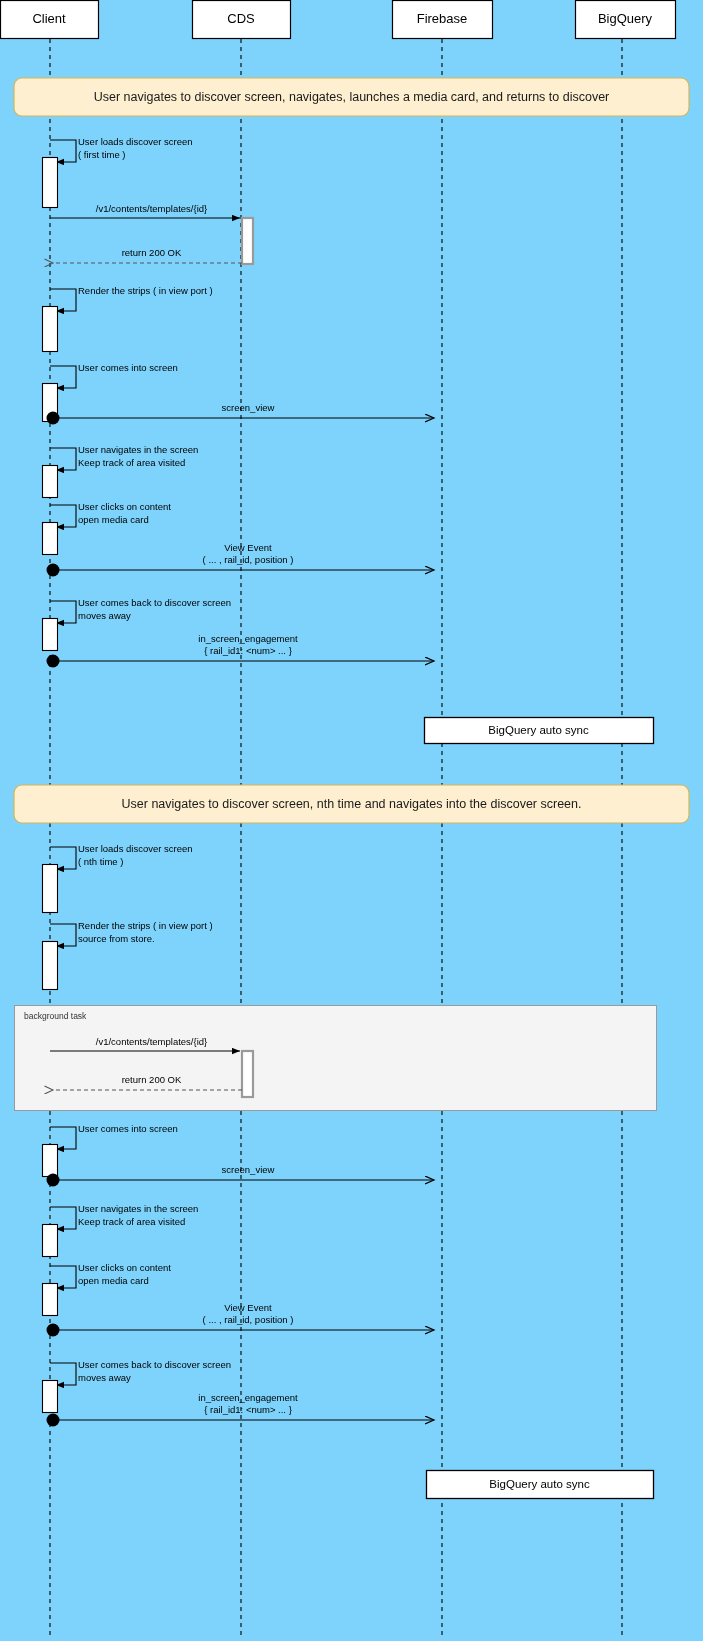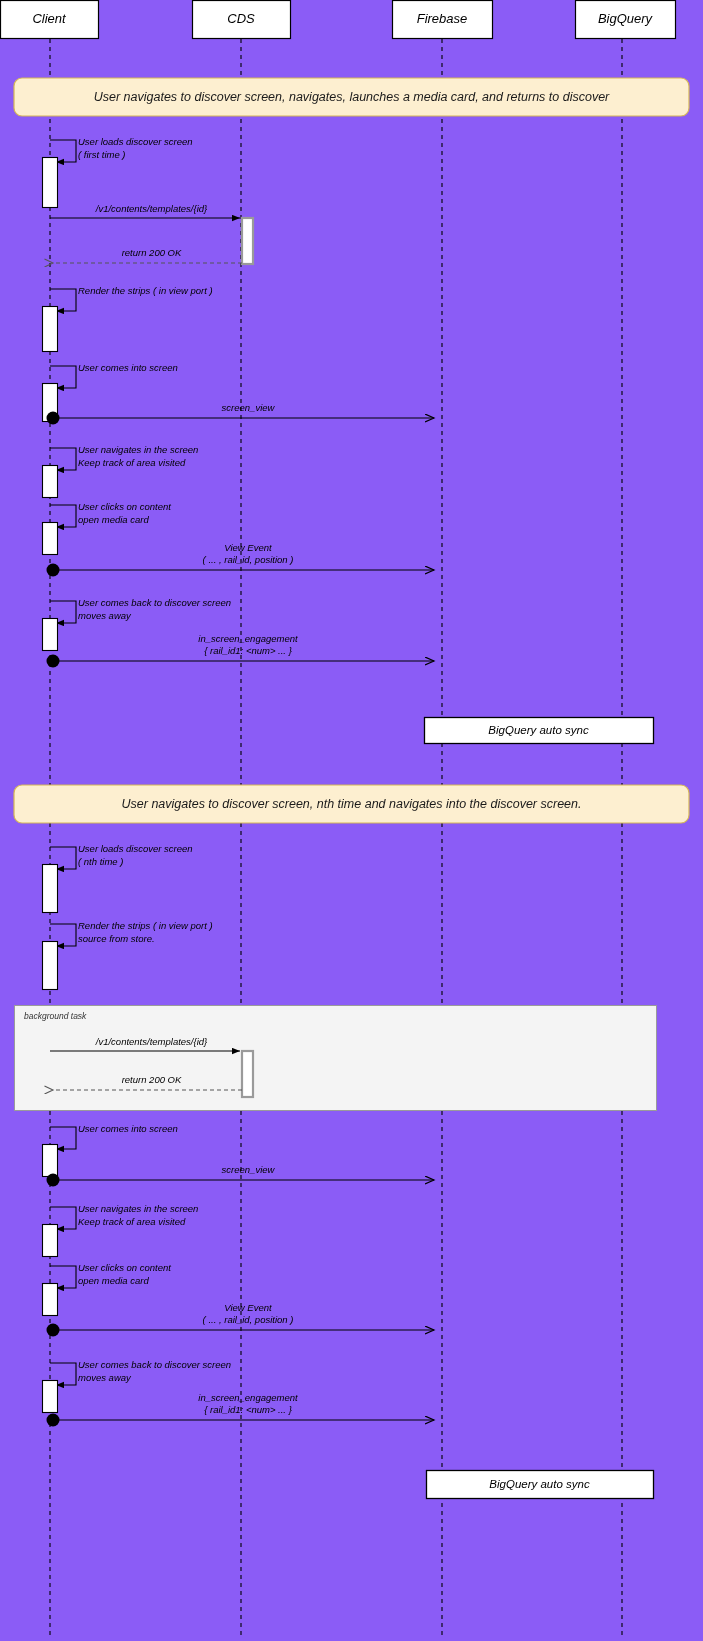--- a/index.html
+++ b/index.html
@@ -1,17 +1,17 @@
 <!DOCTYPE html>
 <html><head>
 <meta charset="utf-8">
 <style>
   html,body{margin:0;padding:0;background:#ffffff;}
   body{font-family:"Liberation Sans", sans-serif;}
-  #stage{position:relative;width:703px;height:1641px;background:#8b5cf6;overflow:hidden;font-style:italic;}
+  #stage{position:relative;width:703px;height:1641px;background:#7dd3fc;overflow:hidden;}
   svg{display:block;}
   .lifeline-box{fill:#ffffff;stroke:#000000;stroke-width:1.2;}
   .lifeline-label{font-family:"Liberation Sans",sans-serif;font-size:13px;fill:#000000;text-anchor:middle;dominant-baseline:middle;}
   .lifeline-dash{stroke:#000000;stroke-width:1.1;stroke-dasharray:4 4;}
   .note-box{fill:#fdefd0;stroke:#d6b656;stroke-width:1.2;rx:8;ry:8;}
   .note-text{font-family:"Liberation Sans",sans-serif;font-size:12.5px;fill:#1a1a1a;text-anchor:middle;dominant-baseline:middle;}
   .frag-box{fill:#f4f4f4;stroke:#9a9a9a;stroke-width:1;}
   .frag-label{font-family:"Liberation Sans",sans-serif;font-size:8.5px;fill:#333333;}
   .act-bar{fill:#ffffff;stroke:#000000;stroke-width:1.1;}
   .act-bar-gray{fill:#ffffff;stroke:#9a9a9a;stroke-width:2.2;}

